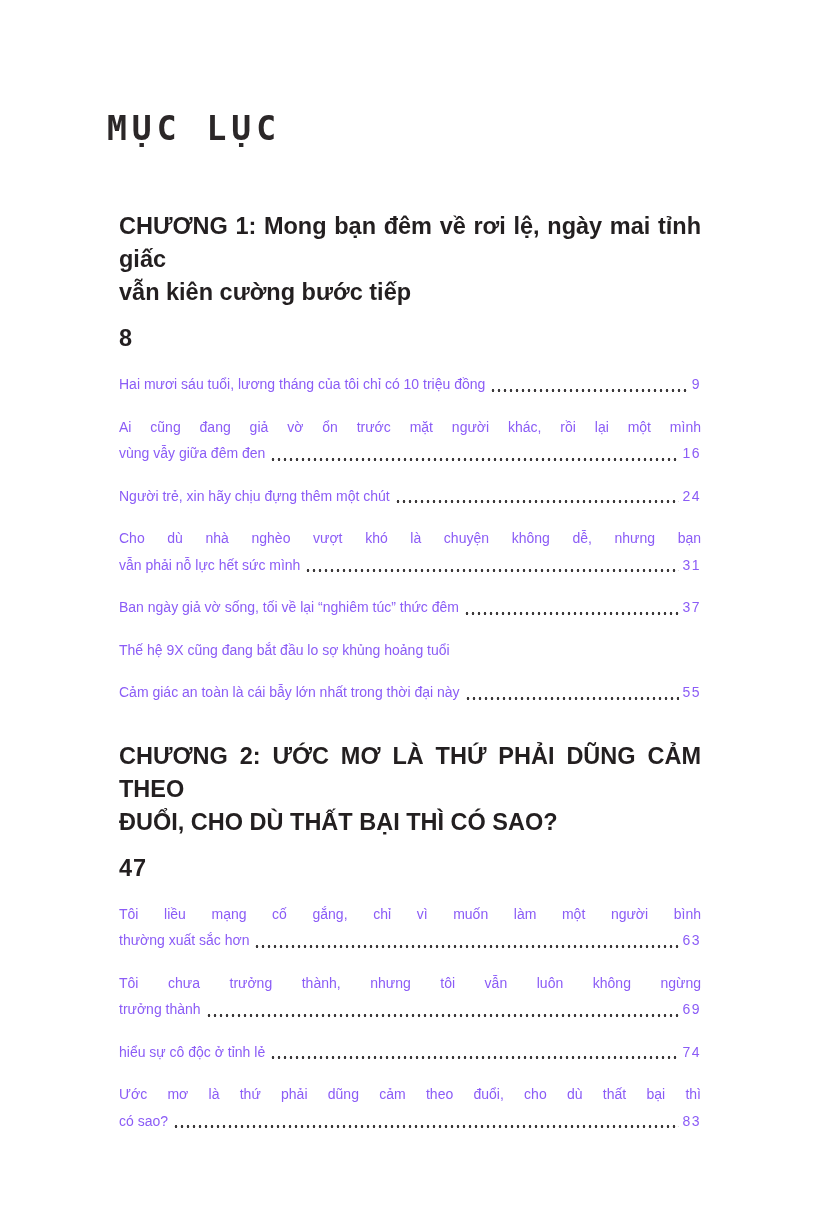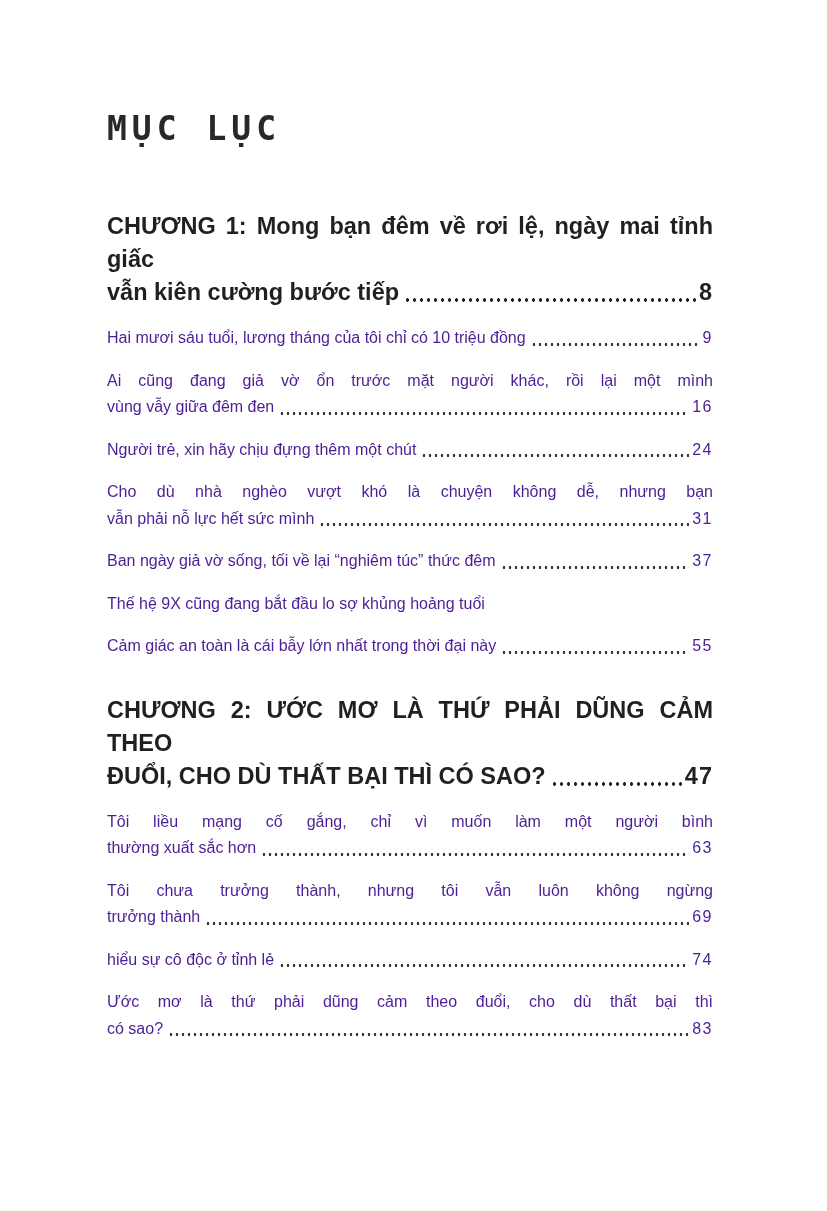--- a/index.html
+++ b/index.html
@@ -22,39 +22,40 @@
   }
   .toc-title {
     font-family: "DejaVu Sans Mono", "Liberation Mono", monospace;
     font-weight: 700;
     font-size: 33px;
     line-height: 42px;
     letter-spacing: 5px;
     color: #2b2728;
     margin: 0 0 60px 0;
   }
-  .toc-section { margin: 0; }
+  .toc-section { margin: 12px; }
   .toc-section + .toc-section { margin-top: 34px; }
 
   
   .heading {
     font-weight: 700;
     font-size: 23.5px;
     line-height: 33px;
     color: #231f20;
     margin-bottom: 16px;
   }
   .h-line1 {
     text-align: justify;
     text-align-last: justify;
     white-space: normal;
   }
   .h-lastline {
     display: flex;
     align-items: baseline;
+    flex-direction: column;
   }
   .h-text { white-space: nowrap; }
   .h-page {
     white-space: nowrap;
     letter-spacing: 1px;
   }
 
   
   .leader {
     flex: 1 1 auto;
@@ -68,23 +69,23 @@
   }
   .h-leader {
     background-image: radial-gradient(circle, #231f20 1.6px, transparent 1.9px);
     background-size: 7px 8px;
     height: 8px;
     margin-bottom: 5px;
   }
 
   
   .toc-entry {
-    font-size: 16px;
+    font-size: 14px;
     line-height: 26.5px;
-    color: #4c1d95;
+    color: #8b5cf6;
     margin-top: 16px;
   }
   .e-line {
     text-align: justify;
     text-align-last: justify;
   }
   .e-line.ragged {
     text-align: center;
     text-align-last: left;
   }

